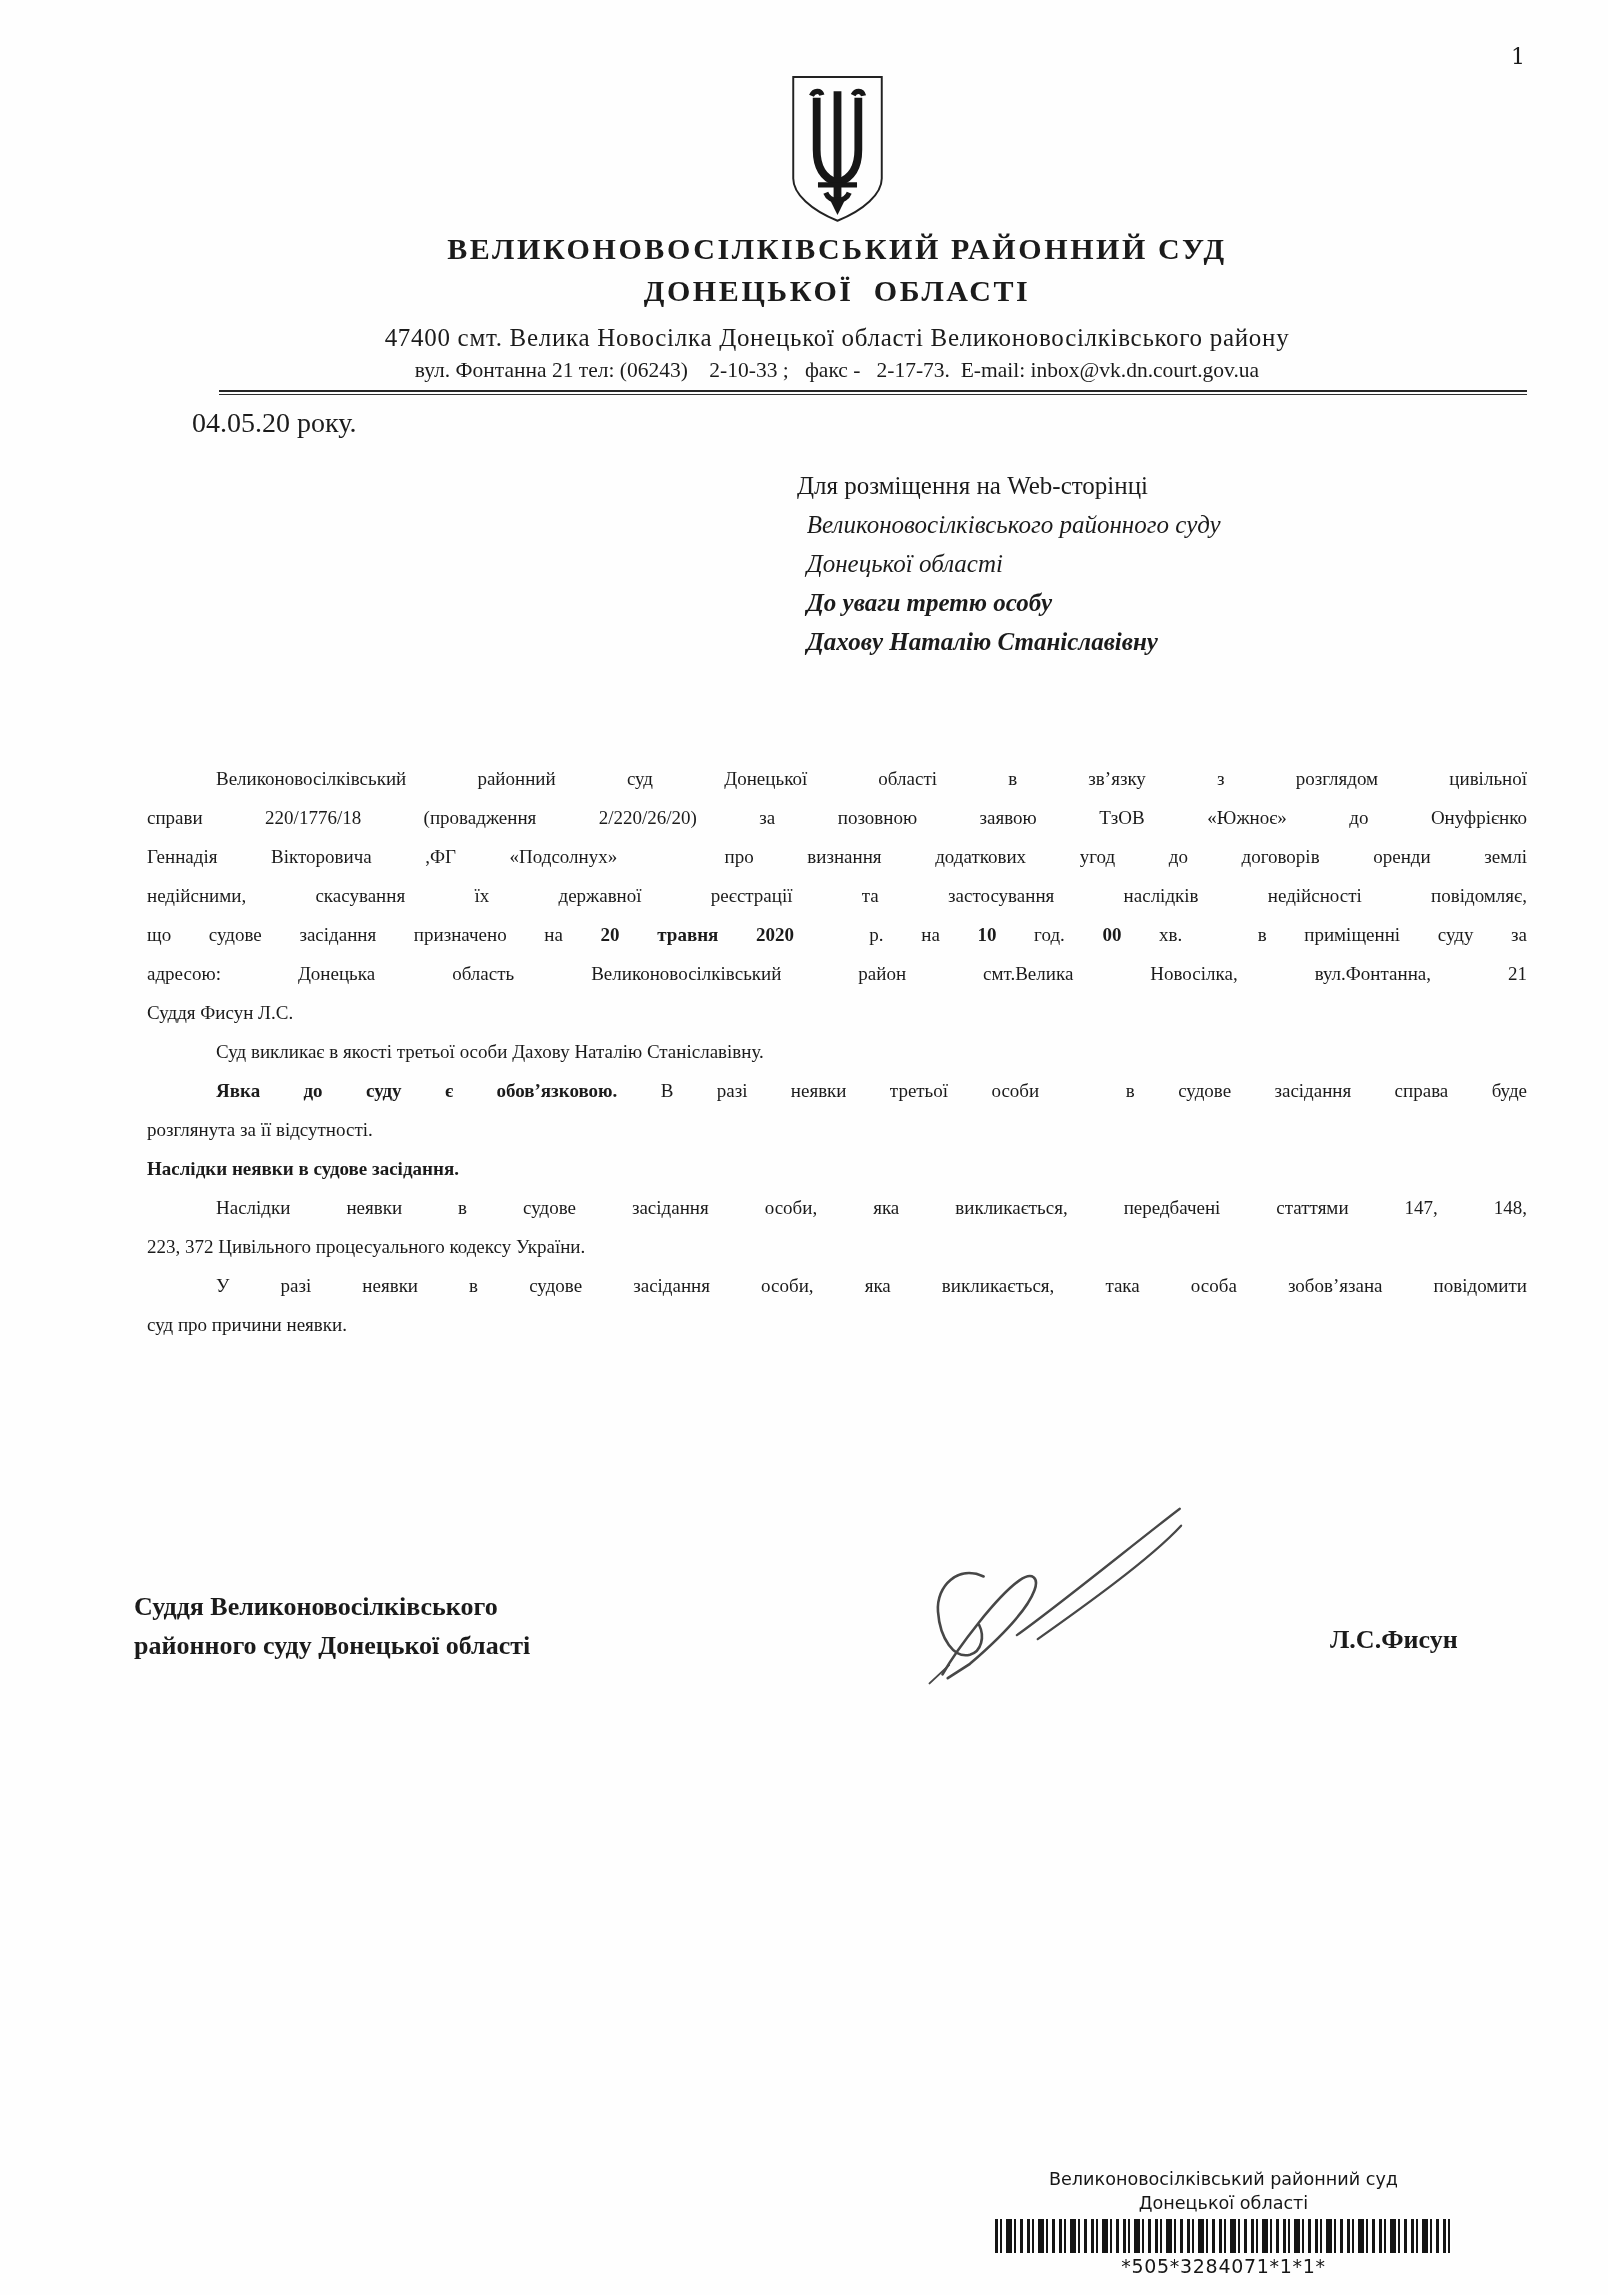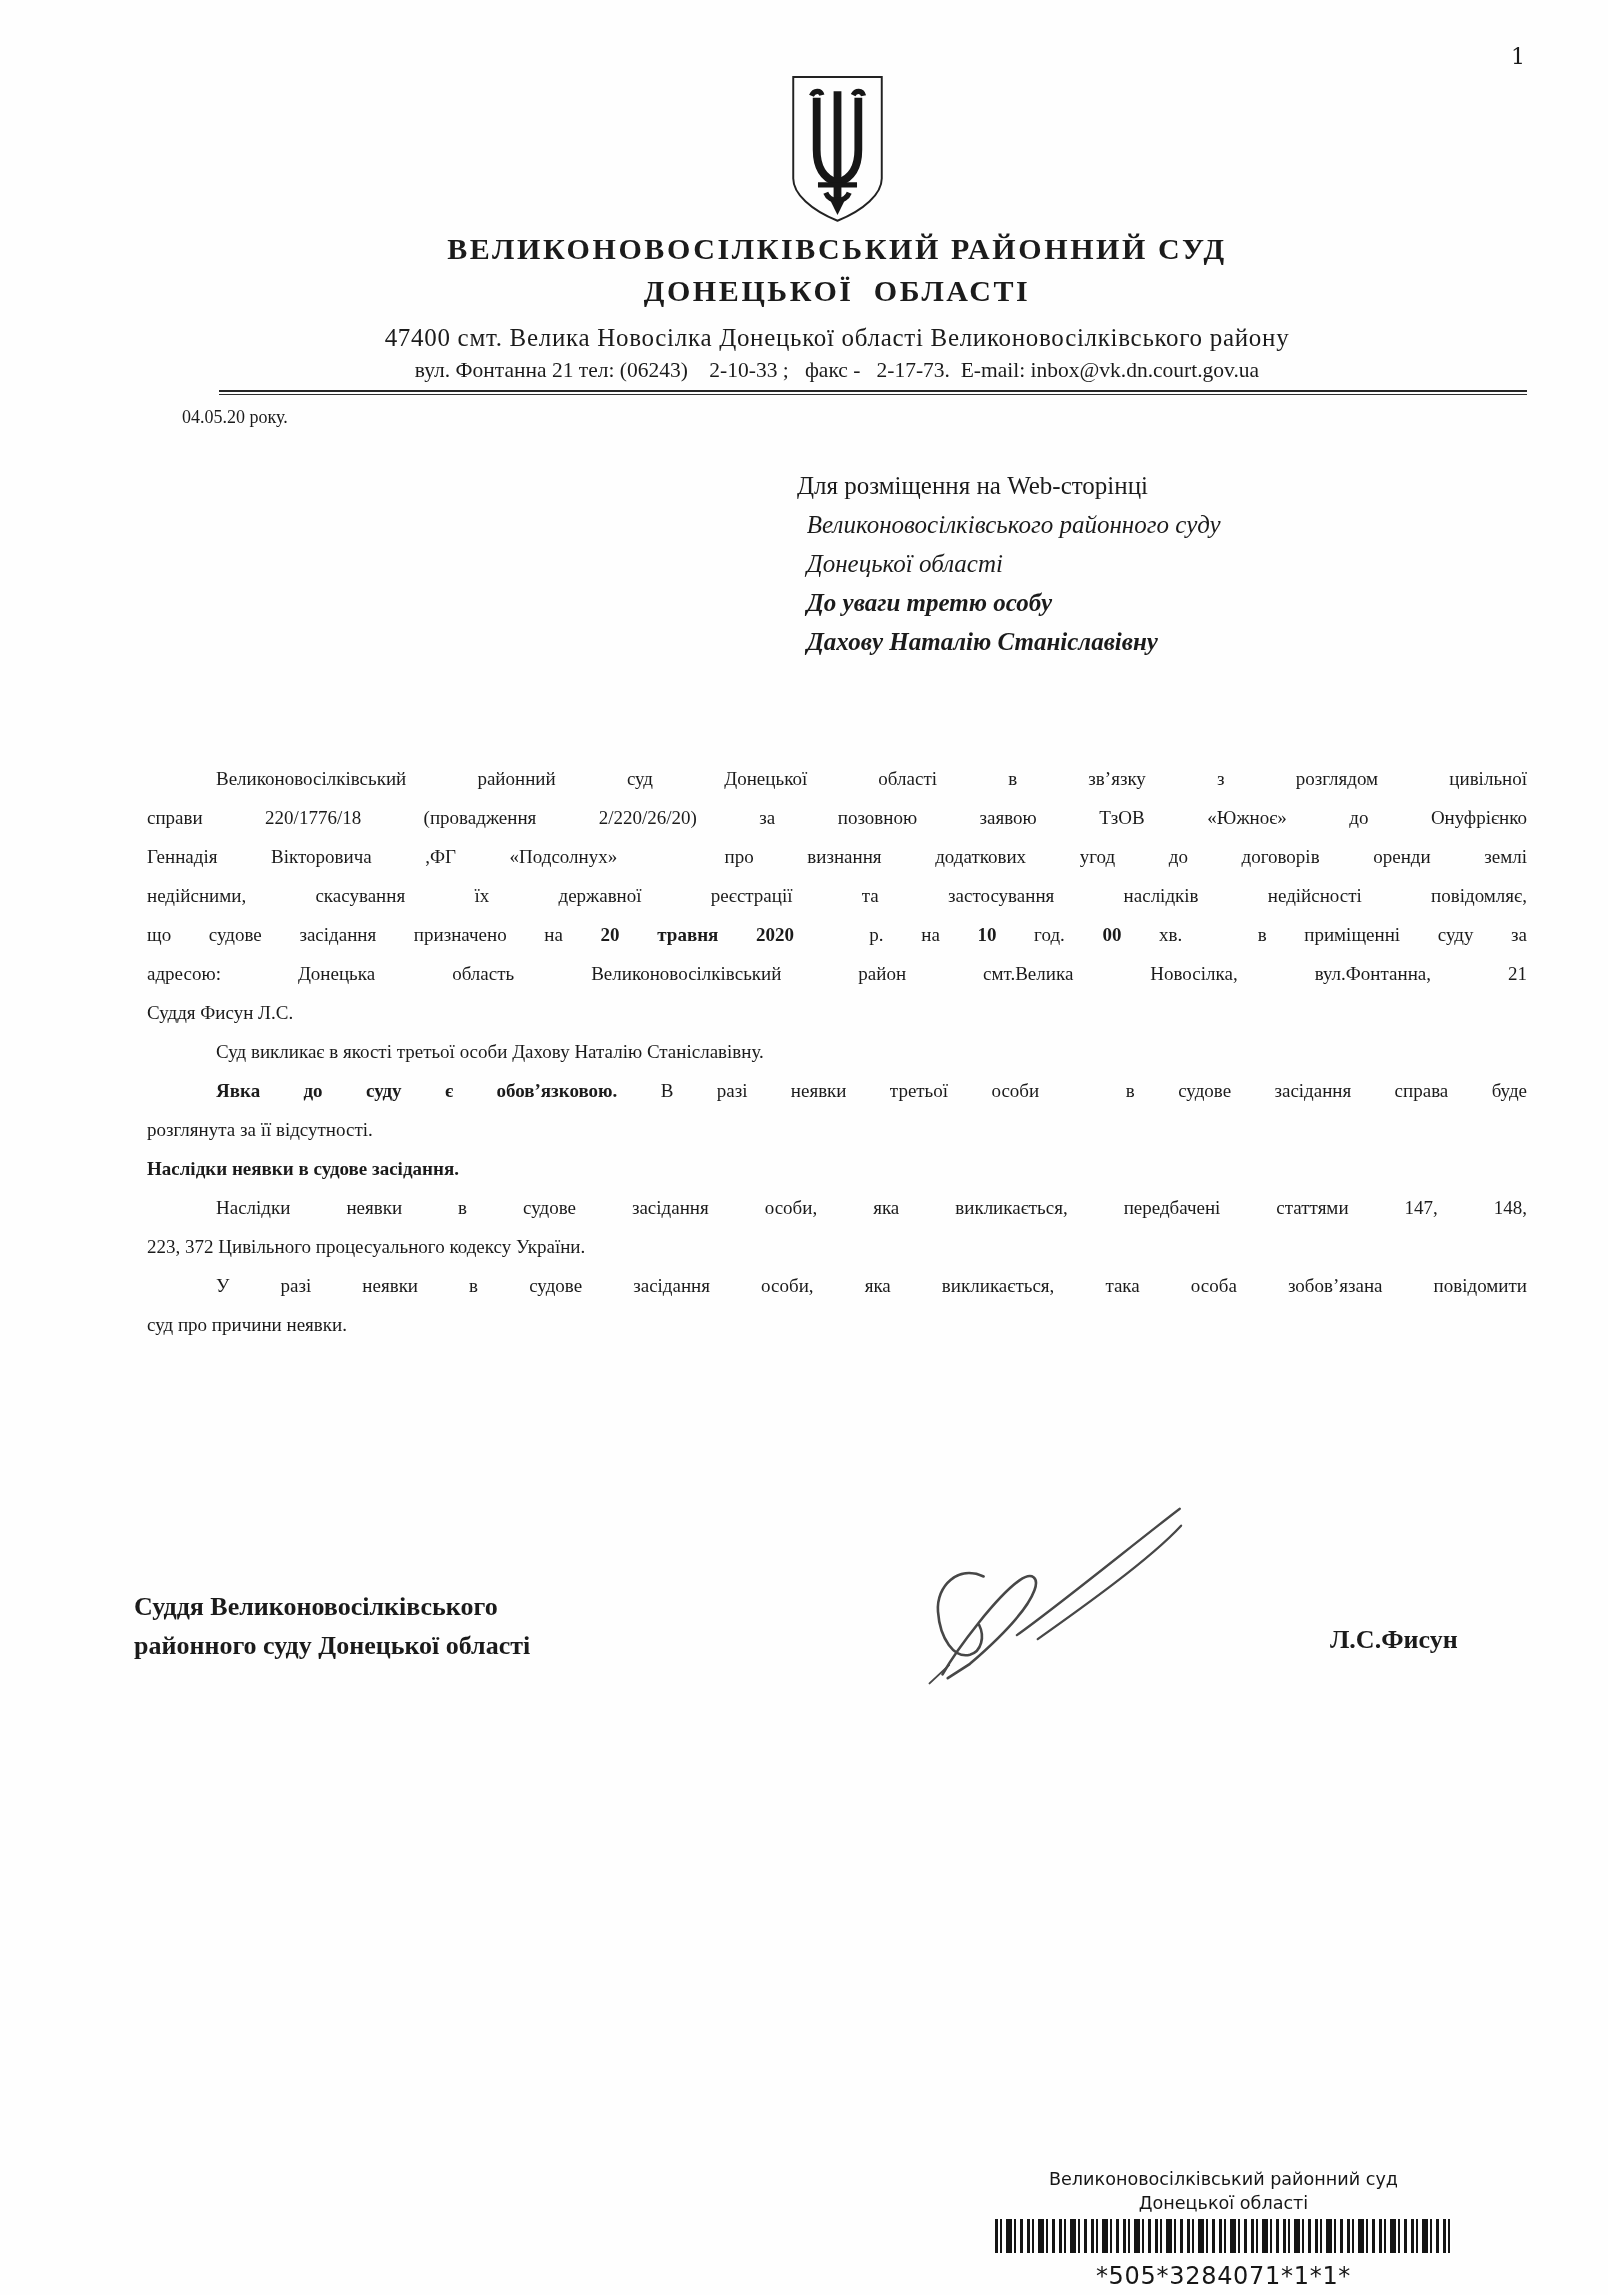--- a/index.html
+++ b/index.html
@@ -18,21 +18,21 @@
 
   .header { top: 73px; left: 147px; width: 1380px; text-align: center; }
   .emblem { display: block; margin: 0 auto; width: 99px; height: 151px; }
   .title1 { font-size: 30px; font-weight: bold; letter-spacing: 2.6px; line-height: 40px; margin-top: 5.2px; white-space: pre-wrap; }
   .title2 { font-size: 30px; font-weight: bold; letter-spacing: 2.6px; line-height: 44px; white-space: pre-wrap; }
   .addr   { font-size: 25px; line-height: 35px; margin-top: 6.5px; letter-spacing: 0.7px; white-space: pre-wrap; }
   .contacts { font-size: 21.5px; line-height: 30px; white-space: pre-wrap; }
   .email { }
   .divider { margin-top: 5.2px; margin-left: 72px; height: 2.6px; border-top: 2.6px solid #262626; border-bottom: 1.3px solid #2e2e2e; }
 
-  .date-line { top: 407px; left: 182px; font-size: 18px; }
+  .date-line { top: 407px; left: 192px; font-size: 28px; }
 
   .recipient { top: 466px; left: 797px; font-size: 25px; line-height: 39px; }
   .recipient .ind2 { padding-left: 9.8px; font-style: italic; }
   .b { font-weight: bold; }
 
   .body-text { top: 759px; left: 147px; width: 1380px; font-size: 19px; line-height: 39px; }
   .line { white-space: pre-wrap; }
   .just { text-align: justify; text-align-last: justify; }
   .ind  { text-indent: 69px; }
   .center { }
@@ -46,21 +46,21 @@
   .footer-line { font-size: 17.6px; line-height: 23.5px; }
   .barcode {
     height: 34px; margin-top: 3.9px;
     background: repeating-linear-gradient(90deg,
       #151515 0 3.3px,  #ffffff 3.3px 5.2px,
       #151515 5.2px 7.2px, #ffffff 7.2px 11px,
       #151515 11px 17px, #ffffff 17px 19px,
       #151515 19px 21px, #ffffff 21px 25.4px,
       #151515 25.4px 28px, #ffffff 28px 32px);
   }
-  .barcode-value { font-size: 24px; line-height: 25px; letter-spacing: 0.7px; margin-top: 11px; }
+  .barcode-value { font-size: 19px; line-height: 25px; letter-spacing: 0.7px; margin-top: 1px; }
 </style>
 </head>
 <body>
 
 <div class="page">
 
   <div class="abs page-num">1</div>
 
   <div class="abs header">
     <svg class="emblem" viewBox="0 0 152 232" xmlns="http://www.w3.org/2000/svg">

